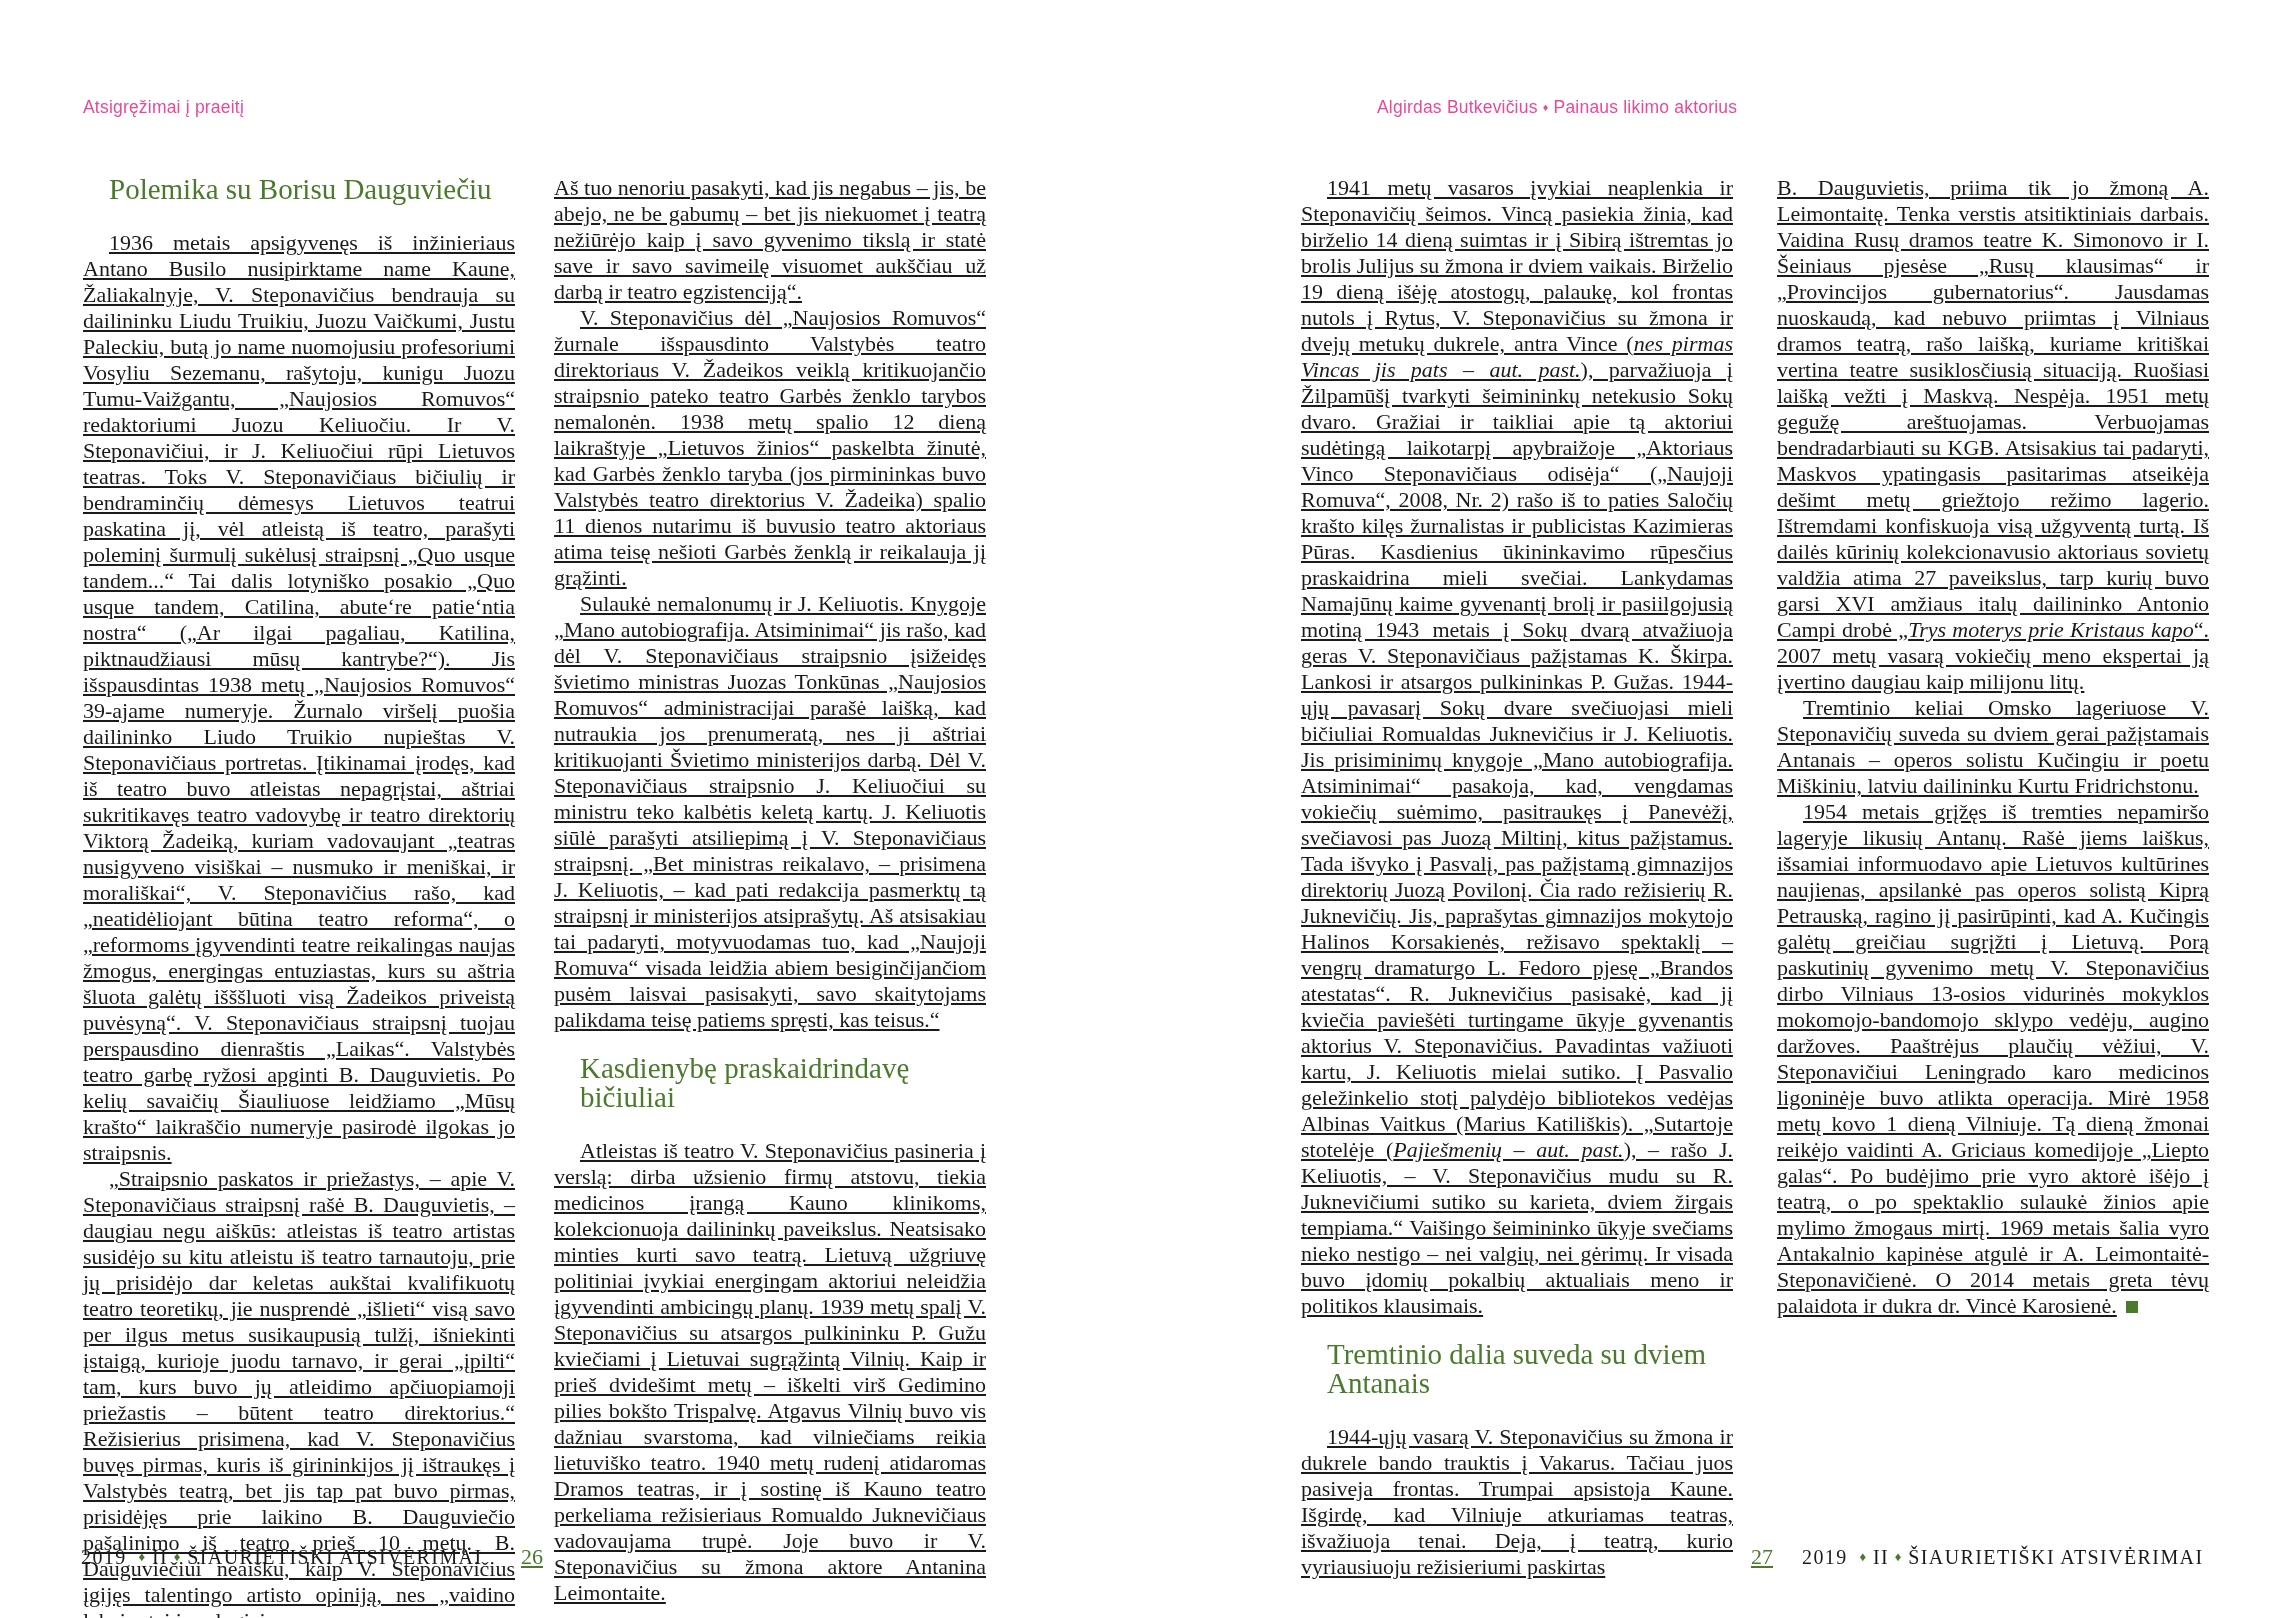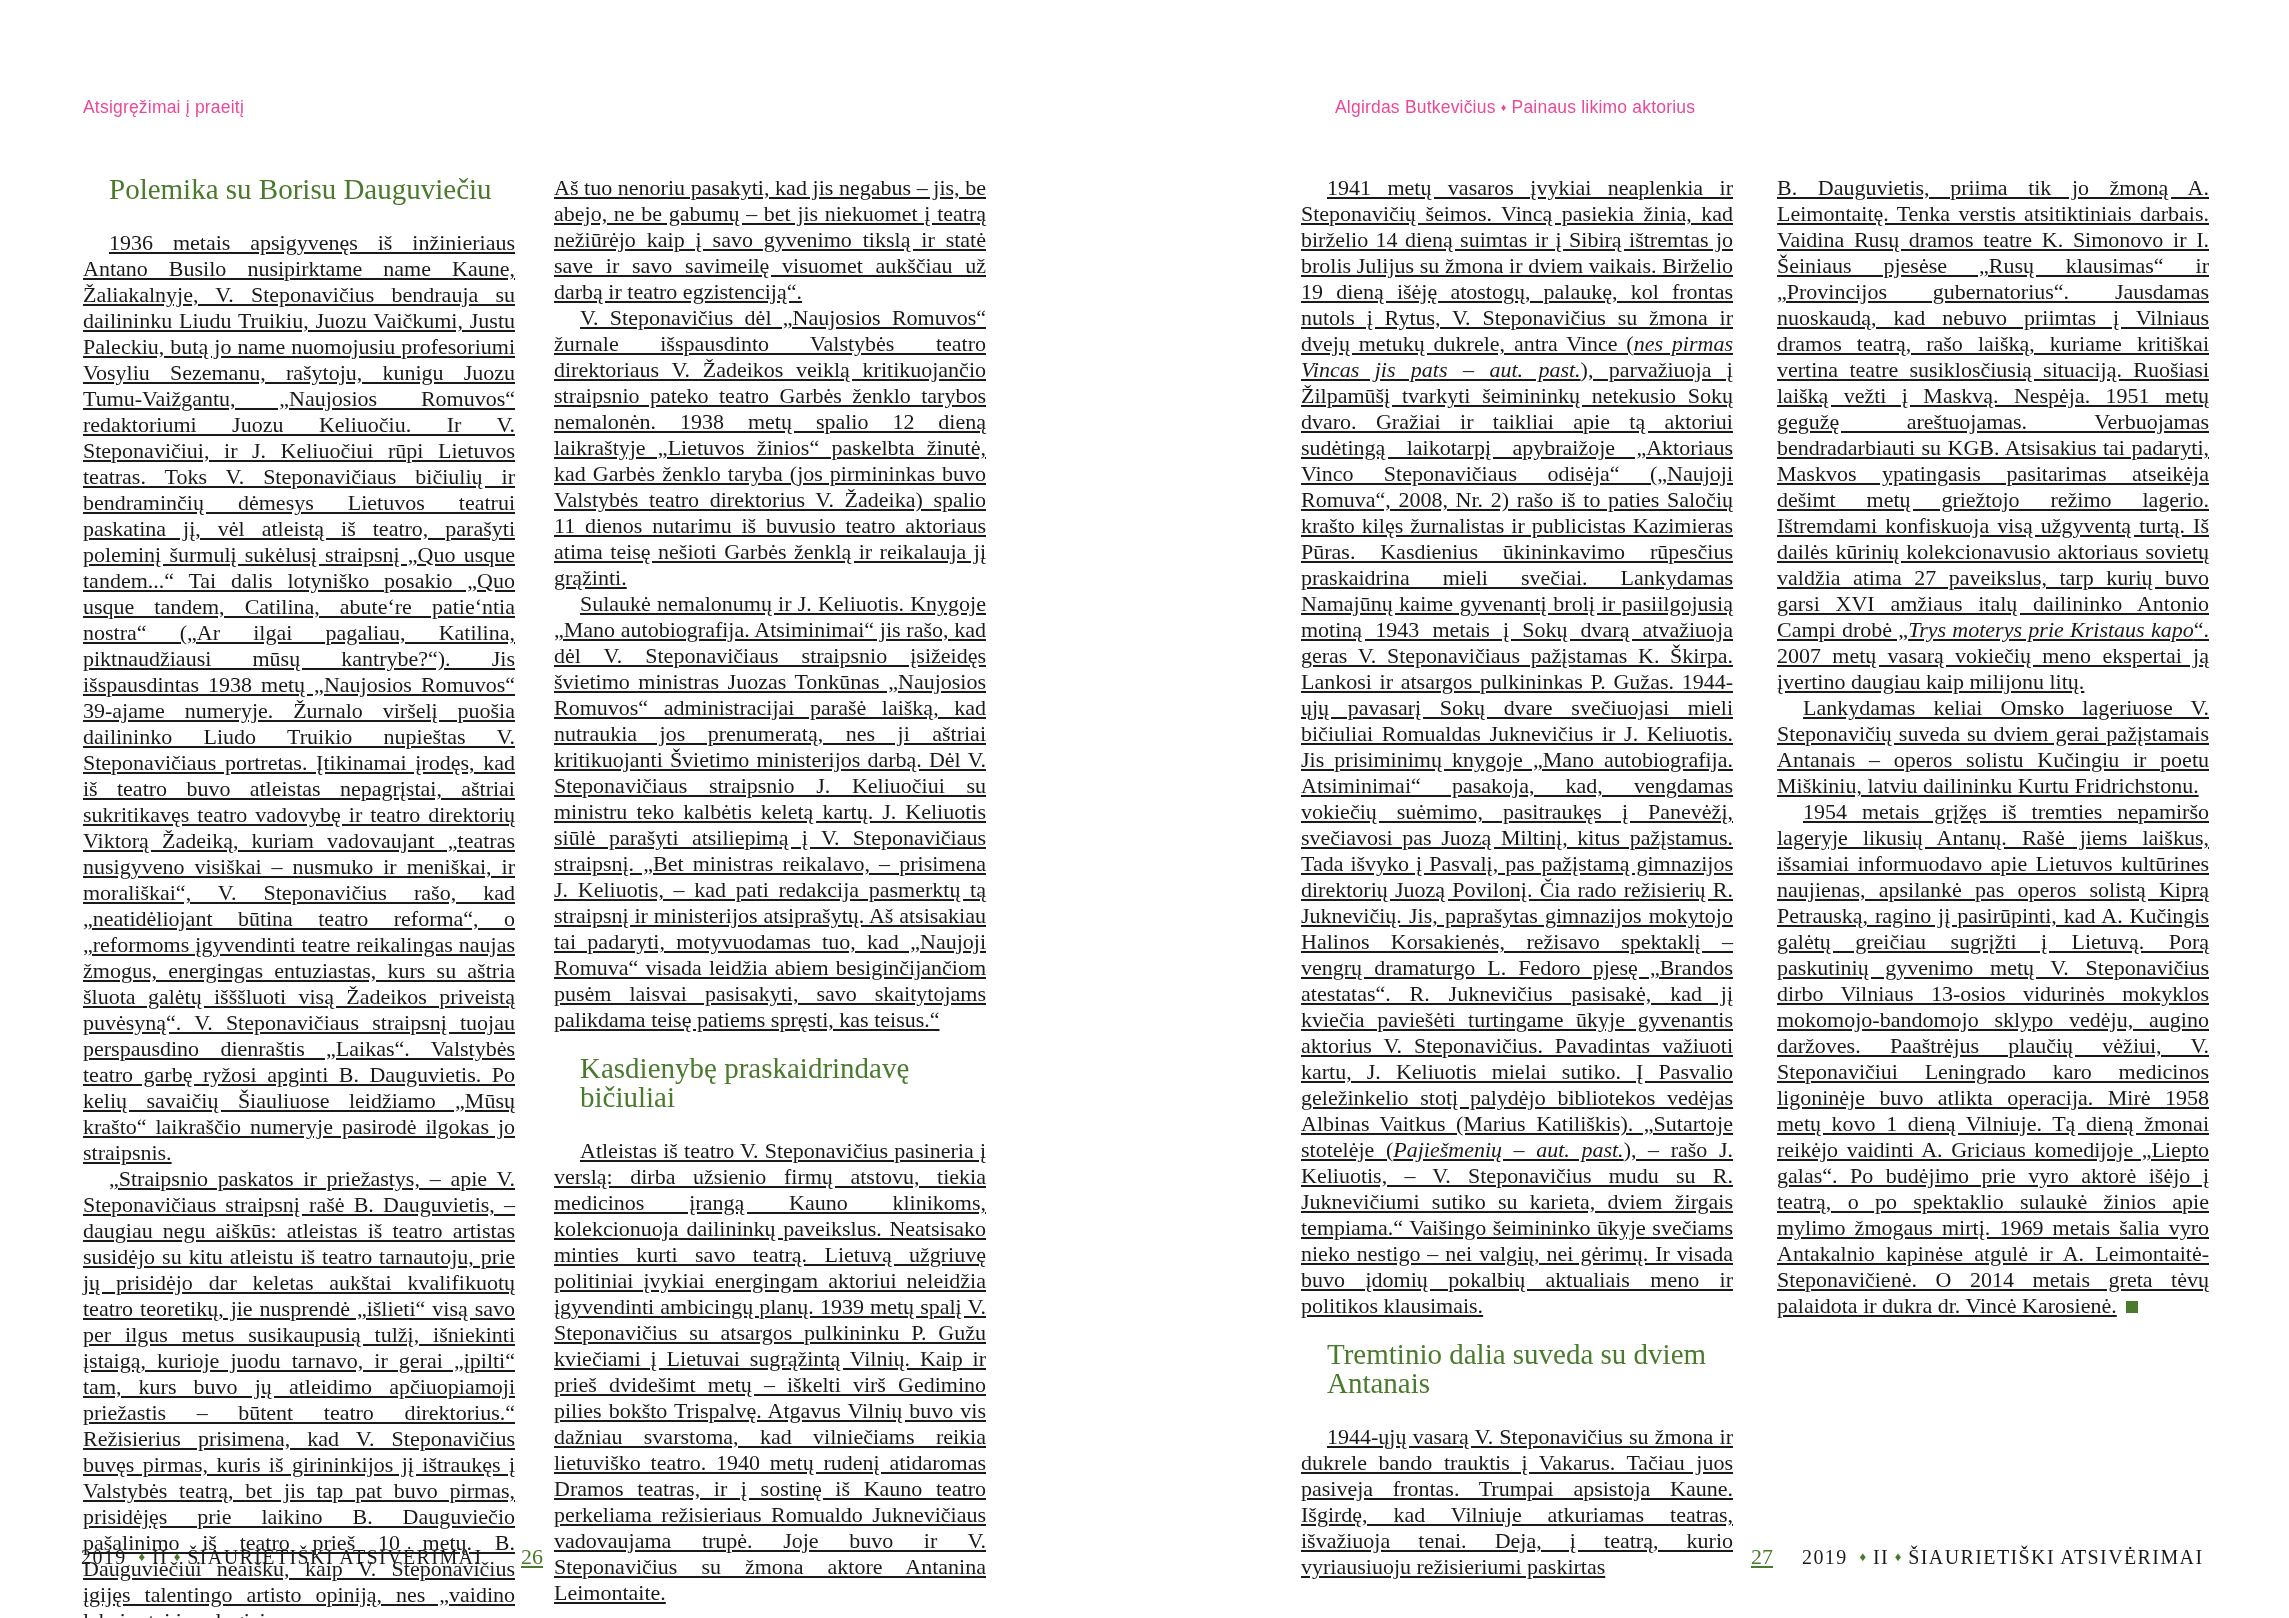--- a/index.html
+++ b/index.html
@@ -34,35 +34,35 @@
   <h2 class="mid">Kasdienybę praskaidrindavę bičiuliai</h2>
   <p>Atleistas iš teatro V. Steponavičius pasineria į verslą: dirba užsienio firmų atstovu, tiekia medicinos įrangą Kauno klinikoms, kolekcionuoja dailininkų paveikslus. Neatsisako minties kurti savo teatrą. Lietuvą užgriuvę politiniai įvykiai energingam aktoriui neleidžia įgyvendinti ambicingų planų. 1939 metų spalį V. Steponavičius su atsargos pulkininku P. Gužu kviečiami į Lietuvai sugrąžintą Vilnių. Kaip ir prieš dvidešimt metų – iškelti virš Gedimino pilies bokšto Trispalvę. Atgavus Vilnių buvo vis dažniau svarstoma, kad vilniečiams reikia lietuviško teatro. 1940 metų rudenį atidaromas Dramos teatras, ir į sostinę iš Kauno teatro perkeliama režisieriaus Romualdo Juknevičiaus vadovaujama trupė. Joje buvo ir V. Steponavičius su žmona aktore Antanina Leimontaite.</p>
 </div>
 
 <div class="footer" style="left:81px;">
   <span>2019</span>
   <span class="dia">♦</span><span>II</span><span class="dia">♦</span><span>ŠIAURIETIŠKI ATSIVĖRIMAI</span>
 </div>
 <div class="pagenum" style="left:521px;">26</div>
 
-<div class="running-head" style="left:1335px;">
+<div class="running-head" style="left:1377px;">
   <span>Algirdas Butkevičius</span>
   <span style="font-size:11px;vertical-align:1.8px;">♦</span>
   <span>Painaus likimo aktorius</span>
 </div>
 
 <div class="col" style="left:1301px;">
   <p><span>1941 metų vasaros įvykiai neaplenkia ir Steponavičių šeimos. Vincą pasiekia žinia, kad birželio 14 dieną suimtas ir į Sibirą ištremtas jo brolis Julijus su žmona ir dviem vaikais. Birželio 19 dieną išėję atostogų, palaukę, kol frontas nutols į Rytus, V. Steponavičius su žmona ir dvejų metukų dukrele, antra Vince (</span><span class="it">nes pirmas Vincas jis pats – aut. past.</span><span>), parvažiuoja į Žilpamūšį tvarkyti šeimininkų netekusio Sokų dvaro. Gražiai ir taikliai apie tą aktoriui sudėtingą laikotarpį apybraižoje „Aktoriaus Vinco Steponavičiaus odisėja“ („Naujoji Romuva“, 2008, Nr. 2) rašo iš to paties Saločių krašto kilęs žurnalistas ir publicistas Kazimieras Pūras. Kasdienius ūkininkavimo rūpesčius praskaidrina mieli svečiai. Lankydamas Namajūnų kaime gyvenantį brolį ir pasiilgojusią motiną 1943 metais į Sokų dvarą atvažiuoja geras V. Steponavičiaus pažįstamas K. Škirpa. Lankosi ir atsargos pulkininkas P. Gužas. 1944-ųjų pavasarį Sokų dvare svečiuojasi mieli bičiuliai Romualdas Juknevičius ir J. Keliuotis. Jis prisiminimų knygoje „Mano autobiografija. Atsiminimai“ pasakoja, kad, vengdamas vokiečių suėmimo, pasitraukęs į Panevėžį, svečiavosi pas Juozą Miltinį, kitus pažįstamus. Tada išvyko į Pasvalį, pas pažįstamą gimnazijos direktorių Juozą Povilonį. Čia rado režisierių R. Juknevičių. Jis, paprašytas gimnazijos mokytojo Halinos Korsakienės, režisavo spektaklį – vengrų dramaturgo L. Fedoro pjesę „Brandos atestatas“. R. Juknevičius pasisakė, kad jį kviečia paviešėti turtingame ūkyje gyvenantis aktorius V. Steponavičius. Pavadintas važiuoti kartu, J. Keliuotis mielai sutiko. Į Pasvalio geležinkelio stotį palydėjo bibliotekos vedėjas Albinas Vaitkus (Marius Katiliškis). „Sutartoje stotelėje (</span><span class="it">Pajiešmenių – aut. past.</span><span>), – rašo J. Keliuotis, – V. Steponavičius mudu su R. Juknevičiumi sutiko su karieta, dviem žirgais tempiama.“ Vaišingo šeimininko ūkyje svečiams nieko nestigo – nei valgių, nei gėrimų. Ir visada buvo įdomių pokalbių aktualiais meno ir politikos klausimais.</span></p>
   <h2 class="mid">Tremtinio dalia suveda su dviem Antanais</h2>
   <p>1944-ųjų vasarą V. Steponavičius su žmona ir dukrele bando trauktis į Vakarus. Tačiau juos pasiveja frontas. Trumpai apsistoja Kaune. Išgirdę, kad Vilniuje atkuriamas teatras, išvažiuoja tenai. Deja, į teatrą, kurio vyriausiuoju režisieriumi paskirtas</p>
 </div>
 
 <div class="col" style="left:1777px;">
   <p class="noindent"><span>B. Dauguvietis, priima tik jo žmoną A. Leimontaitę. Tenka verstis atsitiktiniais darbais. Vaidina Rusų dramos teatre K. Simonovo ir I. Šeiniaus pjesėse „Rusų klausimas“ ir „Provincijos gubernatorius“. Jausdamas nuoskaudą, kad nebuvo priimtas į Vilniaus dramos teatrą, rašo laišką, kuriame kritiškai vertina teatre susiklosčiusią situaciją. Ruošiasi laišką vežti į Maskvą. Nespėja. 1951 metų gegužę areštuojamas. Verbuojamas bendradarbiauti su KGB. Atsisakius tai padaryti, Maskvos ypatingasis pasitarimas atseikėja dešimt metų griežtojo režimo lagerio. Ištremdami konfiskuoja visą užgyventą turtą. Iš dailės kūrinių kolekcionavusio aktoriaus sovietų valdžia atima 27 paveikslus, tarp kurių buvo garsi XVI amžiaus italų dailininko Antonio Campi drobė „</span><span class="it">Trys moterys prie Kristaus kapo</span><span>“. 2007 metų vasarą vokiečių meno ekspertai ją įvertino daugiau kaip milijonu litų.</span></p>
-  <p>Lankydamas keliai Omsko lageriuose V. Steponavičių suveda su dviem gerai pažįstamais Antanais – operos solistu Kučingiu ir poetu Miškiniu, latviu dailininku Kurtu Fridrichstonu.</p>
+  <p>Tremtinio keliai Omsko lageriuose V. Steponavičių suveda su dviem gerai pažįstamais Antanais – operos solistu Kučingiu ir poetu Miškiniu, latviu dailininku Kurtu Fridrichstonu.</p>
   <p><span>1954 metais grįžęs iš tremties nepamiršo lageryje likusių Antanų. Rašė jiems laiškus, išsamiai informuodavo apie Lietuvos kultūrines naujienas, apsilankė pas operos solistą Kiprą Petrauską, ragino jį pasirūpinti, kad A. Kučingis galėtų greičiau sugrįžti į Lietuvą. Porą paskutinių gyvenimo metų V. Steponavičius dirbo Vilniaus 13-osios vidurinės mokyklos mokomojo-bandomojo sklypo vedėju, augino daržoves. Paaštrėjus plaučių vėžiui, V. Steponavičiui Leningrado karo medicinos ligoninėje buvo atlikta operacija. Mirė 1958 metų kovo 1 dieną Vilniuje. Tą dieną žmonai reikėjo vaidinti A. Griciaus komedijoje „Liepto galas“. Po budėjimo prie vyro aktorė išėjo į teatrą, o po spektaklio sulaukė žinios apie mylimo žmogaus mirtį. 1969 metais šalia vyro Antakalnio kapinėse atgulė ir A. Leimontaitė-Steponavičienė. O 2014 metais greta tėvų palaidota ir dukra dr. Vincė Karosienė.</span><span class="endmark"></span></p>
 </div>
 
 <div class="pagenum" style="left:1751px;">27</div>
 <div class="footer" style="left:1802px;">
   <span>2019</span>
   <span class="dia">♦</span><span>II</span><span class="dia">♦</span><span>ŠIAURIETIŠKI ATSIVĖRIMAI</span>
 </div>
 
 

